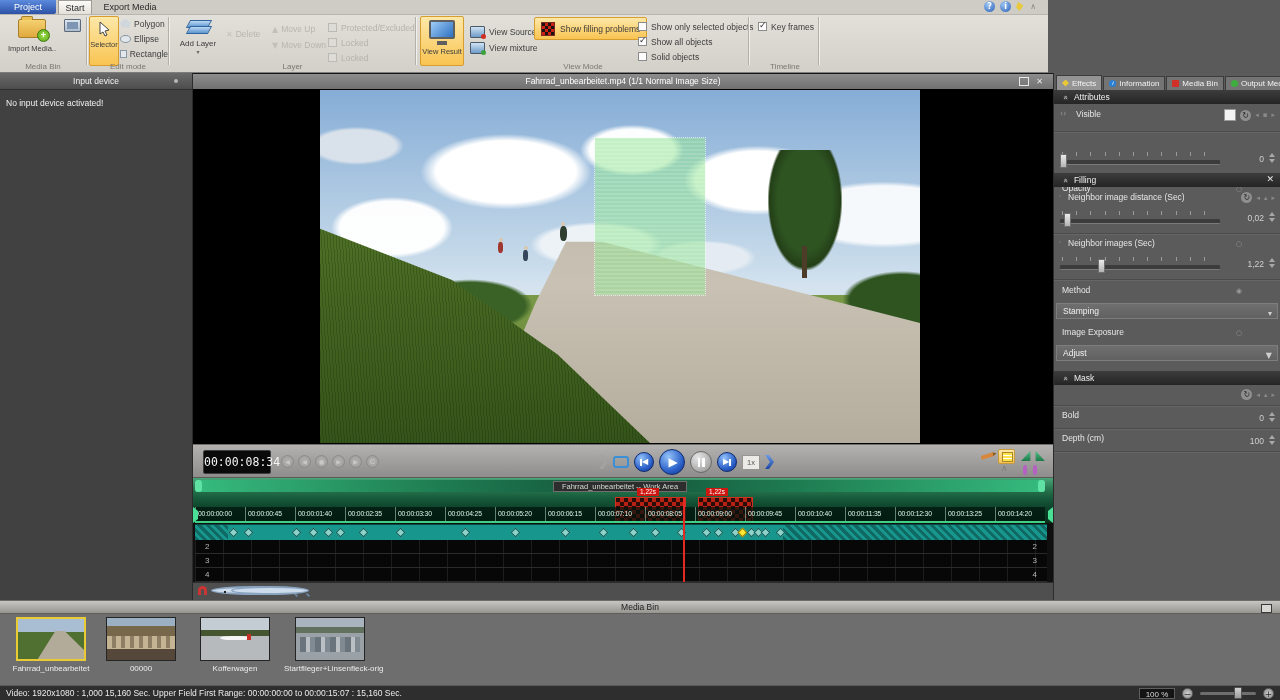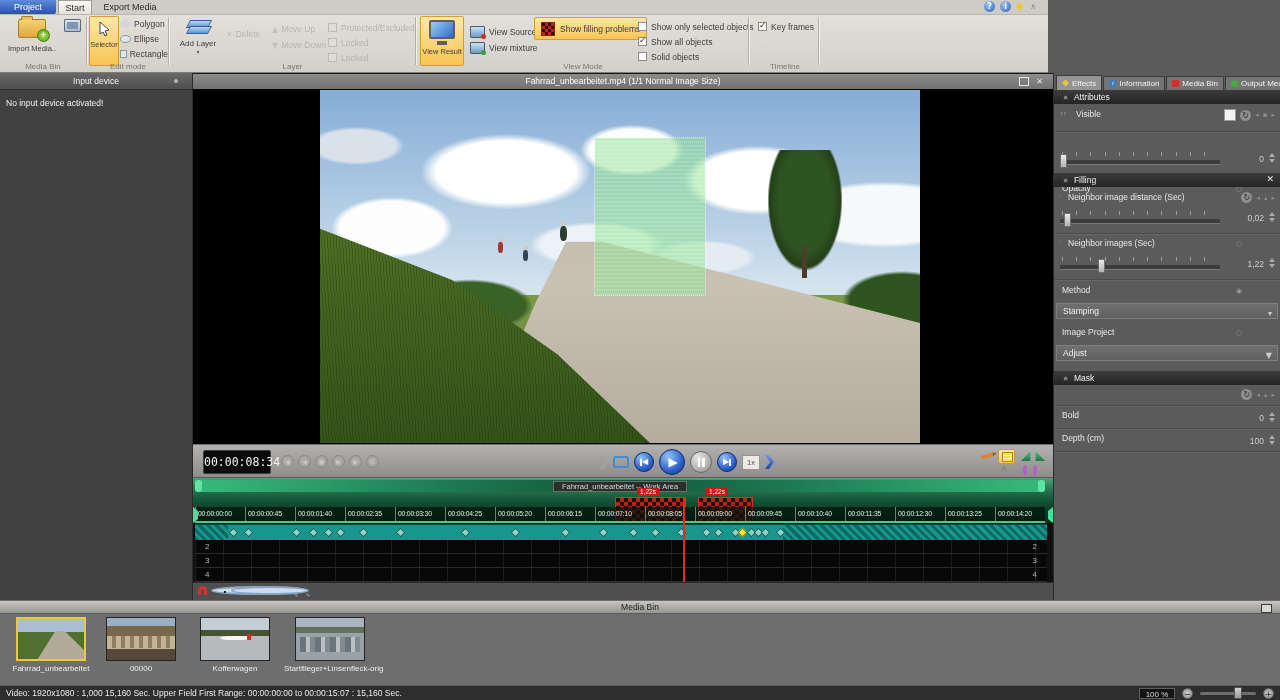--- a/index.html
+++ b/index.html
@@ -641,21 +641,21 @@
     <div class="sepline" style="top:206px;"></div>
     <div class="prow" style="top:212px;height:16px;">
       <span style="position:absolute;left:8px;">Method</span>
       <span class="oicon glyph">◉</span>
     </div>
     <div class="ddrow" style="top:230px;">
       <span>Stamping</span>
       <span class="dd-arrow glyph">▾</span>
     </div>
     <div class="prow" style="top:254px;height:16px;">
-      <span style="position:absolute;left:8px;">Image Project</span>
+      <span style="position:absolute;left:8px;">Image Exposure</span>
       <span class="oicon glyph">○</span>
     </div>
     <div class="ddrow" style="top:272px;">
       <span>Adjust</span>
       <span class="dd-arrow glyph">▼</span>
     </div>
 
     <div class="sect-head" style="top:298px;">
       <span class="dblchev glyph">«</span>
       <span>Mask</span>

